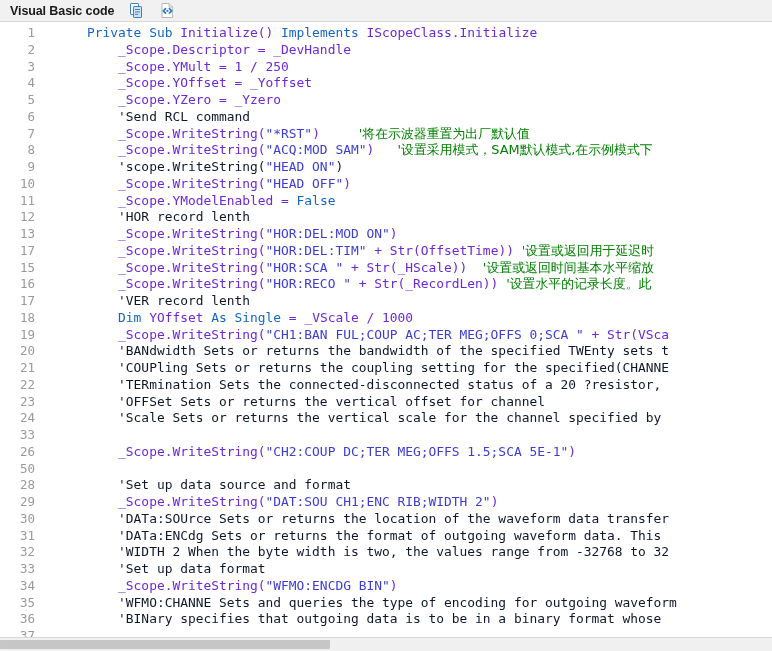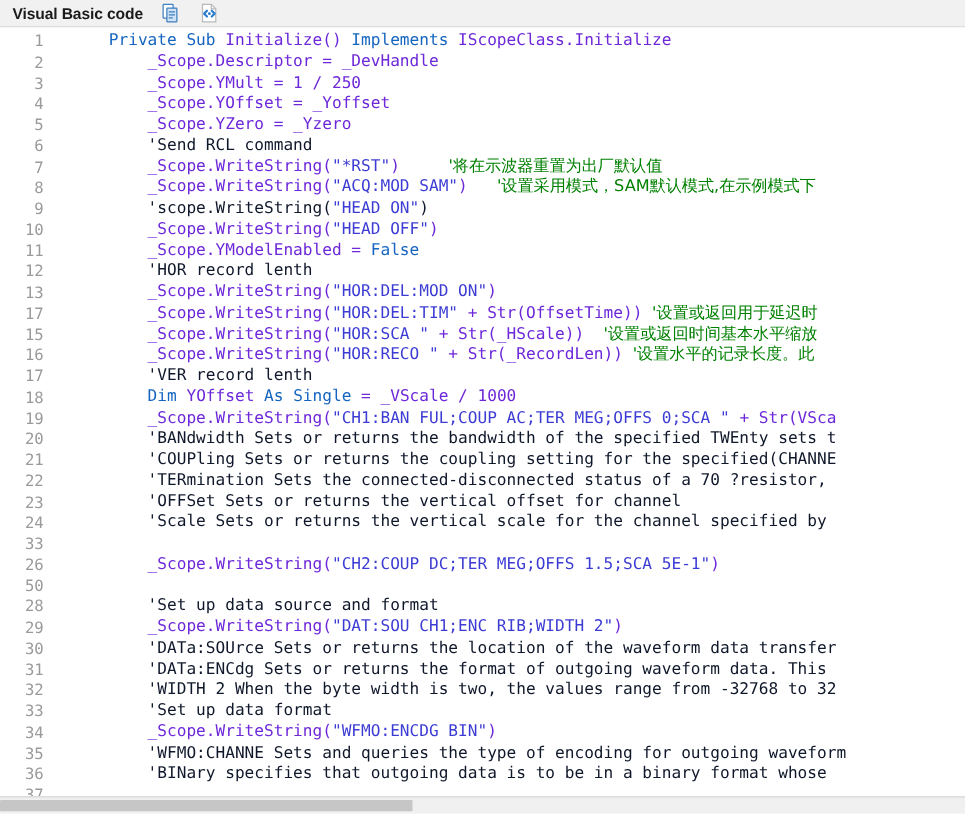--- a/index.html
+++ b/index.html
@@ -240,21 +240,21 @@
             <div class="line"><span class="tok-com">        'HOR record lenth</span></div>
             <div class="line"><span class="tok-txt">        _Scope.WriteString(</span><span class="tok-str">"HOR:DEL:MOD ON"</span><span class="tok-txt">)</span></div>
             <div class="line"><span class="tok-txt">        _Scope.WriteString(</span><span class="tok-str">"HOR:DEL:TIM"</span><span class="tok-txt"> + Str(OffsetTime)) </span><span class="tok-cn">'设置或返回用于延迟时</span></div>
             <div class="line"><span class="tok-txt">        _Scope.WriteString(</span><span class="tok-str">"HOR:SCA "</span><span class="tok-txt"> + Str(_HScale))  </span><span class="tok-cn">'设置或返回时间基本水平缩放</span></div>
             <div class="line"><span class="tok-txt">        _Scope.WriteString(</span><span class="tok-str">"HOR:RECO "</span><span class="tok-txt"> + Str(_RecordLen)) </span><span class="tok-cn">'设置水平的记录长度。此</span></div>
             <div class="line"><span class="tok-com">        'VER record lenth</span></div>
             <div class="line"><span class="tok-txt">        </span><span class="tok-kw">Dim</span><span class="tok-txt"> YOffset </span><span class="tok-kw">As Single</span><span class="tok-txt"> = _VScale / 1000</span></div>
             <div class="line"><span class="tok-txt">        _Scope.WriteString(</span><span class="tok-str">"CH1:BAN FUL;COUP AC;TER MEG;OFFS 0;SCA "</span><span class="tok-txt"> + Str(VSca</span></div>
             <div class="line"><span class="tok-com">        'BANdwidth Sets or returns the bandwidth of the specified TWEnty sets t</span></div>
             <div class="line"><span class="tok-com">        'COUPling Sets or returns the coupling setting for the specified(CHANNE</span></div>
-            <div class="line"><span class="tok-com">        'TERmination Sets the connected-disconnected status of a 70 ?resistor,</span></div>
+            <div class="line"><span class="tok-com">        'TERmination Sets the connected-disconnected status of a 20 ?resistor,</span></div>
             <div class="line"><span class="tok-com">        'OFFSet Sets or returns the vertical offset for channel</span></div>
             <div class="line"><span class="tok-com">        'Scale Sets or returns the vertical scale for the channel specified by</span></div>
             <div class="line">&nbsp;</div>
             <div class="line"><span class="tok-txt">        _Scope.WriteString(</span><span class="tok-str">"CH2:COUP DC;TER MEG;OFFS 1.5;SCA 5E-1"</span><span class="tok-txt">)</span></div>
             <div class="line">&nbsp;</div>
             <div class="line"><span class="tok-com">        'Set up data source and format</span></div>
             <div class="line"><span class="tok-txt">        _Scope.WriteString(</span><span class="tok-str">"DAT:SOU CH1;ENC RIB;WIDTH 2"</span><span class="tok-txt">)</span></div>
             <div class="line"><span class="tok-com">        'DATa:SOUrce Sets or returns the location of the waveform data transfer</span></div>
             <div class="line"><span class="tok-com">        'DATa:ENCdg Sets or returns the format of outgoing waveform data. This</span></div>
             <div class="line"><span class="tok-com">        'WIDTH 2 When the byte width is two, the values range from -32768 to 32</span></div>

